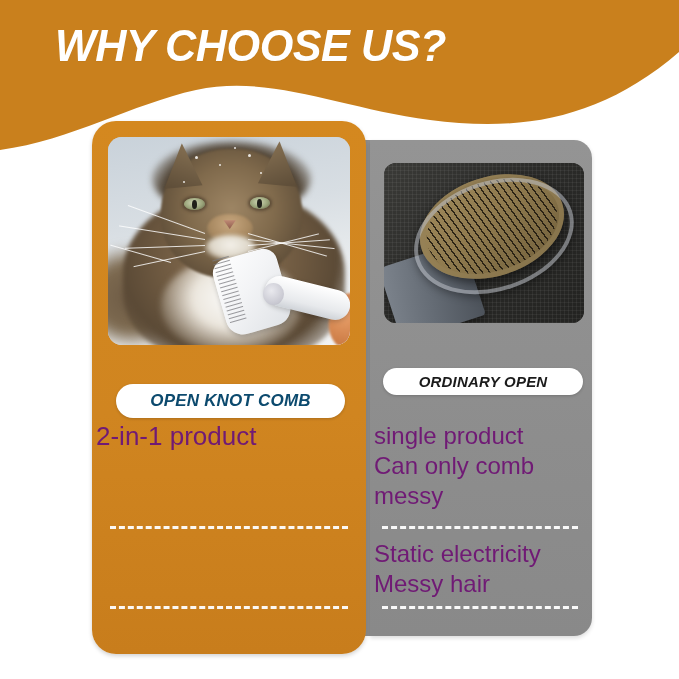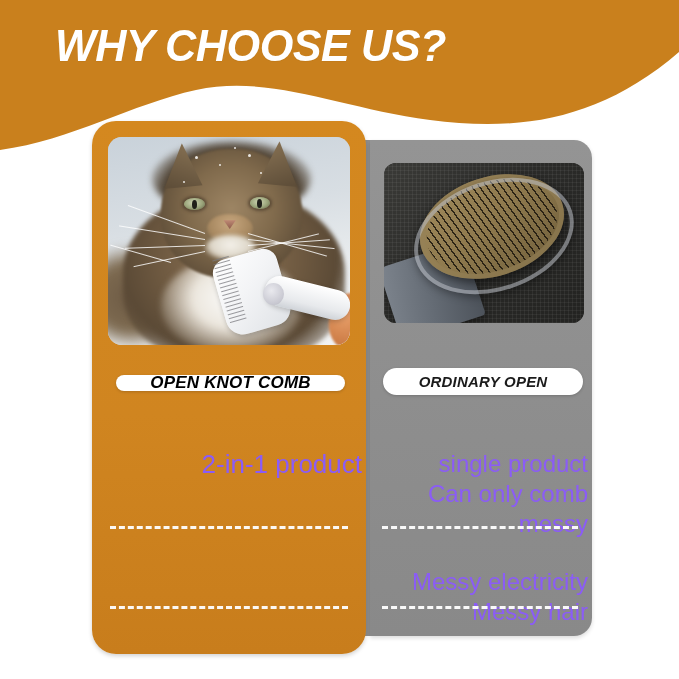--- a/index.html
+++ b/index.html
@@ -148,27 +148,27 @@
     background:linear-gradient(100deg,#7d848d 0%,#646b74 50%,#4c525a 100%);
     transform:rotate(-18deg);
     border-radius:8px 8px 4px 4px;
     box-shadow:0 3px 8px rgba(0,0,0,.45);}
 
   
   .pill{position:absolute;display:flex;align-items:center;justify-content:center;
     background:#ffffff;border-radius:40px;
     box-shadow:0 1px 3px rgba(0,0,0,.18);
     font-weight:bold;font-style:italic;white-space:nowrap;}
-  #pillLeft{left:116px;top:375px;width:229px;height:16px;
-    font-size:17px;color:#000000;letter-spacing:.2px;}
+  #pillLeft{left:116px;top:384px;width:229px;height:34px;
+    font-size:17px;color:#0c4a6e;letter-spacing:.2px;}
   #pillRight{left:383px;top:368px;width:200px;height:27px;
     font-size:15px;color:#1b1b1b;letter-spacing:.2px;}
 
   
-  .block{position:absolute;text-align:right;color:#8b5cf6;margin-top:28px;}
+  .block{position:absolute;text-align:left;color:#701a75;}
   .block .line{display:block;}
   #txtL1{left:96px;top:421px;width:266px;font-size:26px;line-height:30px;}
   #txtL2{left:96px;top:539px;width:266px;font-size:26px;line-height:30px;}
   #txtR1{left:374px;top:421px;width:214px;font-size:24px;line-height:30px;}
   #txtR2{left:374px;top:539px;width:214px;font-size:24px;line-height:30px;}
 
   
   .dash{position:absolute;height:0;border-top:3px dashed #ffffff;opacity:.95;}
   .dash.l{left:110px;width:238px;}
   .dash.r{left:382px;width:196px;}
@@ -260,18 +260,18 @@
   <div class="dash l" id="dashL1"></div>
   <div class="dash l" id="dashL2"></div>
 
   <div class="block" id="txtR1">
     <span class="line">single product</span>
     <span class="line">Can only comb</span>
     <span class="line">messy</span>
   </div>
   <div class="dash r" id="dashR1"></div>
   <div class="block" id="txtR2">
-    <span class="line">Messy electricity</span>
+    <span class="line">Static electricity</span>
     <span class="line">Messy hair</span>
   </div>
   <div class="dash r" id="dashR2"></div>
 
 </div>
 
 </body></html>

